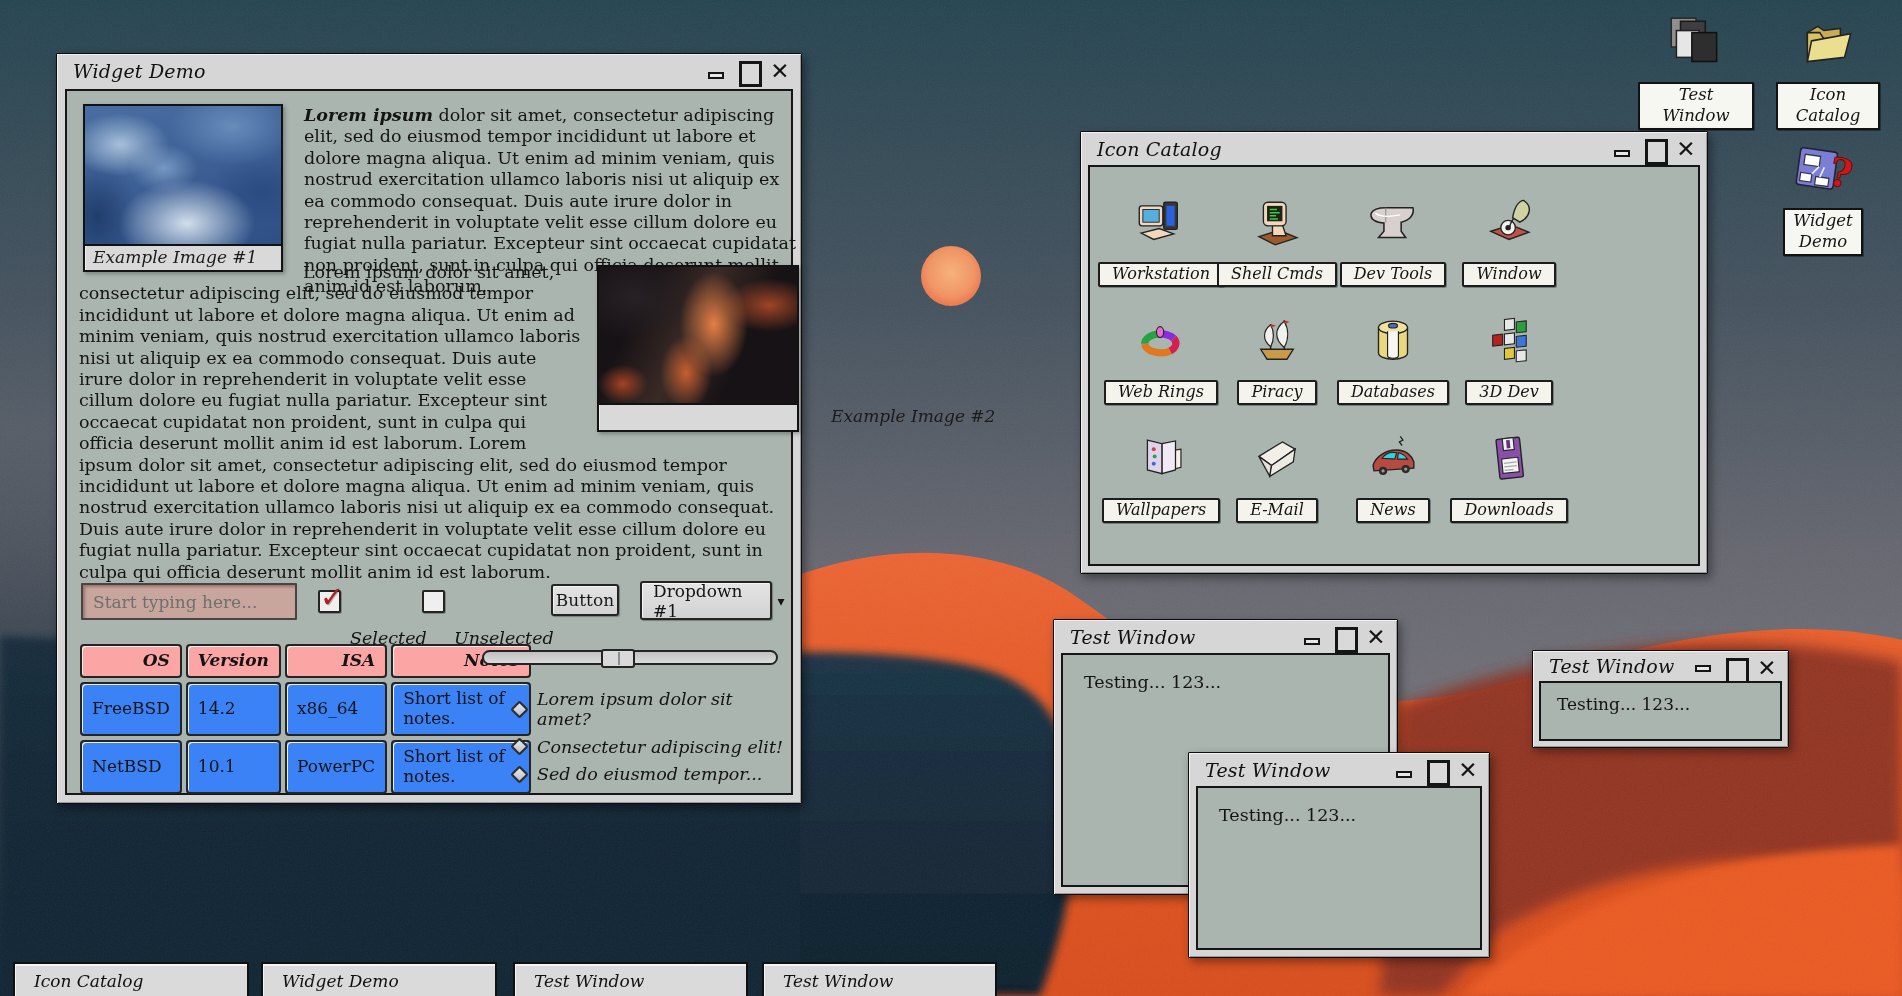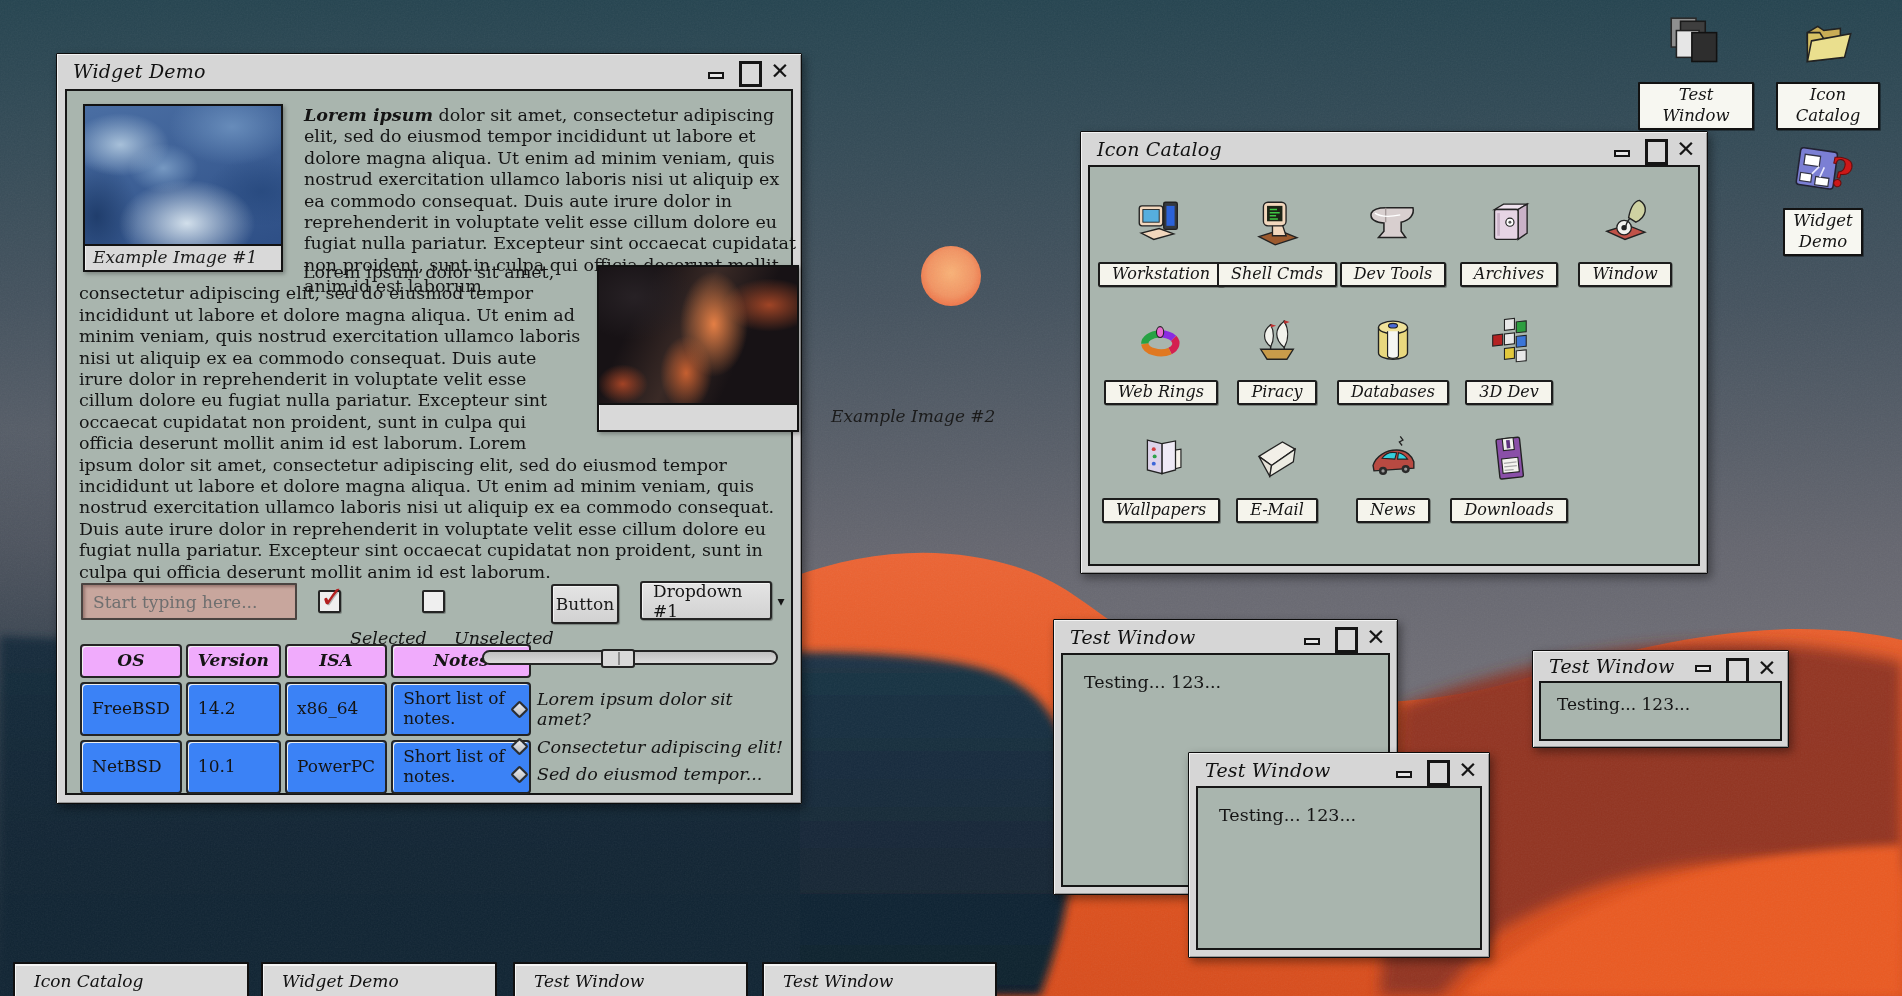--- a/index.html
+++ b/index.html
@@ -68,32 +68,32 @@
         border:2px solid #242424; border-radius:2px; box-shadow:1px 1px 0 rgba(0,0,0,.25); }
   #cb1 { left:251px; top:499px; }
   #cb2 { left:355px; top:499px; }
   .checkmark { position:absolute; left:0px; top:-12px; font-family:"DejaVu Sans", sans-serif;
         font-weight:bold; font-size:29px; color:#b32020; text-shadow:1px 1px 0 rgba(0,0,0,.25); }
   #cb1-label { left:283px; top:503px; }
   #cb2-label { left:387px; top:503px; }
 
   .raised { background:linear-gradient(#e4e4e4,#d2d2d2); border:2px solid #242424; border-radius:3px;
             box-shadow: inset 1px 1px 0 #f4f4f4, 1px 1px 1px rgba(0,0,0,.3); }
-  #demo-button { position:absolute; left:484px; top:493px; width:68px; height:40px;
+  #demo-button { position:absolute; left:484px; top:493px; width:68px; height:32px;
             font-family:"DejaVu Serif", serif; font-size:17px; color:#1a1a1a;
             display:flex; align-items:center; justify-content:center; }
   #dropdown { position:absolute; left:573px; top:490px; width:132px; height:39px;
             display:flex; align-items:center; justify-content:space-between; padding:8px 11px; font-size:17px;gap:35px; }
   #dropdown .arrow { font-family:"DejaVu Sans", sans-serif; font-size:14px; }
 
   #os-table { position:absolute; left:9px; top:549px; border-collapse:separate; border-spacing:4px; }
   #os-table th, #os-table td { border:2px solid #242424; border-radius:4px; background:#3b82f6;
             padding:4px 10px 6px; font-size:17px; text-align:left; font-weight:normal;
             box-shadow: inset 1px 1px 0 #eee; }
-  #os-table th { background:#f0abfc; font-weight:bold; font-style:italic; text-align:center; }
+  #os-table th { background:#fca5a5; font-weight:bold; font-style:italic; text-align:right; }
 
   #slider { position:absolute; left:415px; top:559px; width:296px; height:15px;
             background:linear-gradient(#c0c0c0,#dcdcdc); border:2px solid #242424; border-radius:8px; }
   #slider .handle { position:absolute; top:-3px; width:34px; height:19px;
             background:#d9d9d9; border:2px solid #242424; border-radius:3px; }
   #slider .handle::after { content:""; position:absolute; left:50%; top:1px; bottom:1px; width:2px; background:#8d8d8d; }
 
   #bullets { position:absolute; left:446px; top:598px; display:flex; flex-direction:column; gap:7.5px; }
   .bullet { display:flex; align-items:center; gap:11px; font-style:italic; font-size:17.5px; }
   .diamond { width:13px; height:13px; flex:none; transform:rotate(45deg);
@@ -328,33 +328,20 @@
           <path d="M8 20 C6 27 14 31 22 31 L22 40 L16 47 L46 47 L41 40 L41 30 C50 28 56 22 54 14 L24 14 C16 14 10 16 8 20 Z" fill="#d8cfcf" stroke="#222" stroke-width="1.7"></path>
           <path d="M24 14 L24 30" stroke="#9a8f8f" stroke-width="1.2"></path>
           <path d="M12 20 C18 24 30 24 40 22" stroke="#fff" stroke-width="1.4" fill="none"></path>
             </svg>
           </div>
         <div class="ic-label">Dev Tools</div>
       </div>
       <div class="ic-cell">
         <div class="ic-icon">
             <svg viewBox="0 0 64 64">
-          <path d="M16 16 L26 10 L52 10 L42 16 Z" fill="#efe2ee" stroke="#222" stroke-width="1.5"></path>
-          <path d="M42 16 L52 10 L52 42 L42 49 Z" fill="#c9b2c7" stroke="#222" stroke-width="1.5"></path>
-          <rect x="16" y="16" width="26" height="33" rx="2" fill="#e6d4e4" stroke="#222" stroke-width="1.5"></rect>
-          <circle cx="33" cy="30" r="4.5" fill="#fff" stroke="#222" stroke-width="1.3"></circle>
-          <circle cx="33" cy="30" r="1.6" fill="#555"></circle>
-          <rect x="19" y="20" width="3" height="25" fill="#c9b2c7"></rect>
-            </svg>
-          </div>
-        <div class="ic-label">Archives</div>
-      </div>
-      <div class="ic-cell">
-        <div class="ic-icon">
-            <svg viewBox="0 0 64 64">
           <path d="M12 40 L34 33 L54 41 L32 49 Z" fill="#c05248" stroke="#222" stroke-width="1.5"></path>
           <circle cx="31" cy="36" r="8" fill="#f2f2ee" stroke="#222" stroke-width="1.4"></circle>
           <circle cx="31" cy="36" r="3" fill="#222"></circle>
           <path d="M48 6 C58 12 56 24 44 30 L36 25 C38 14 42 7 48 6 Z" fill="#cfd2a2" stroke="#222" stroke-width="1.5"></path>
           <path d="M37 26 C34 30 33 33 33 35" stroke="#222" stroke-width="1.6" fill="none"></path>
             </svg>
           </div>
         <div class="ic-label">Window</div>
       </div>
     </div>

